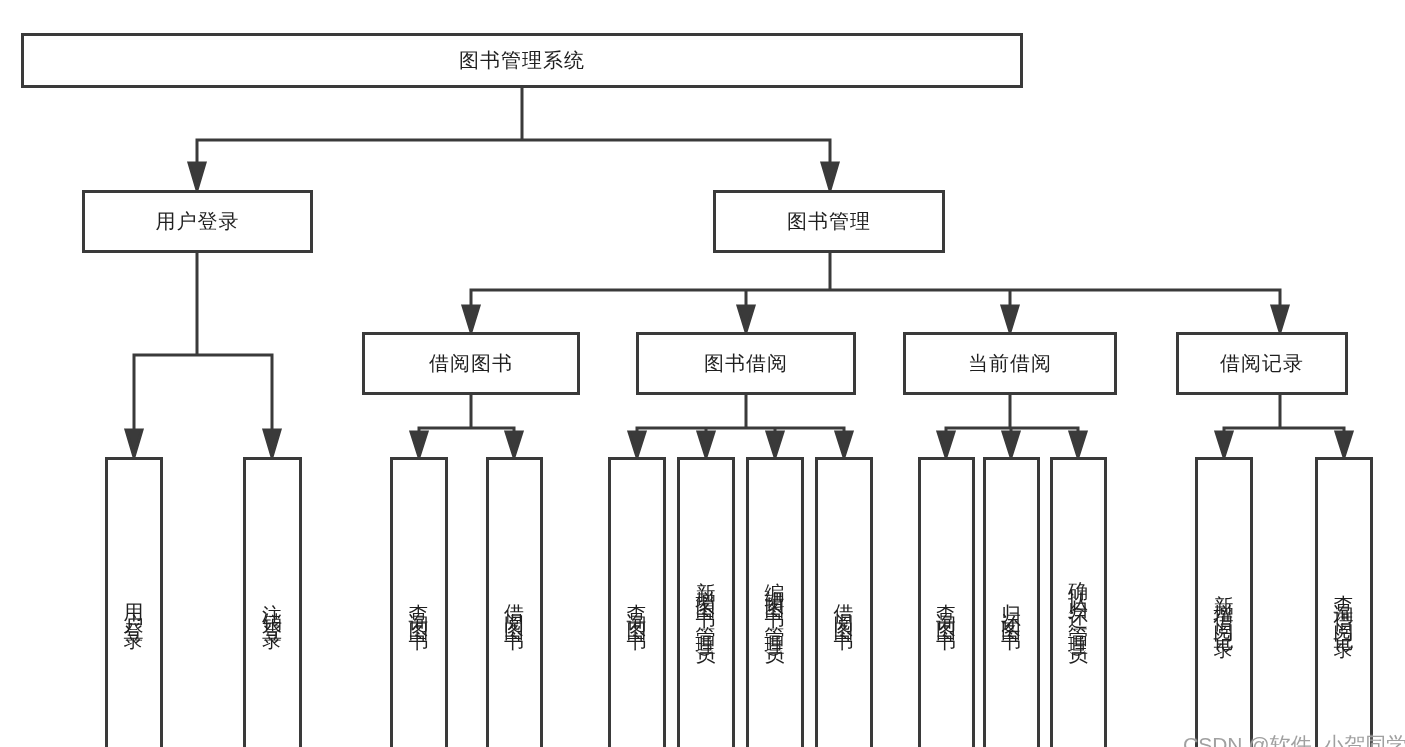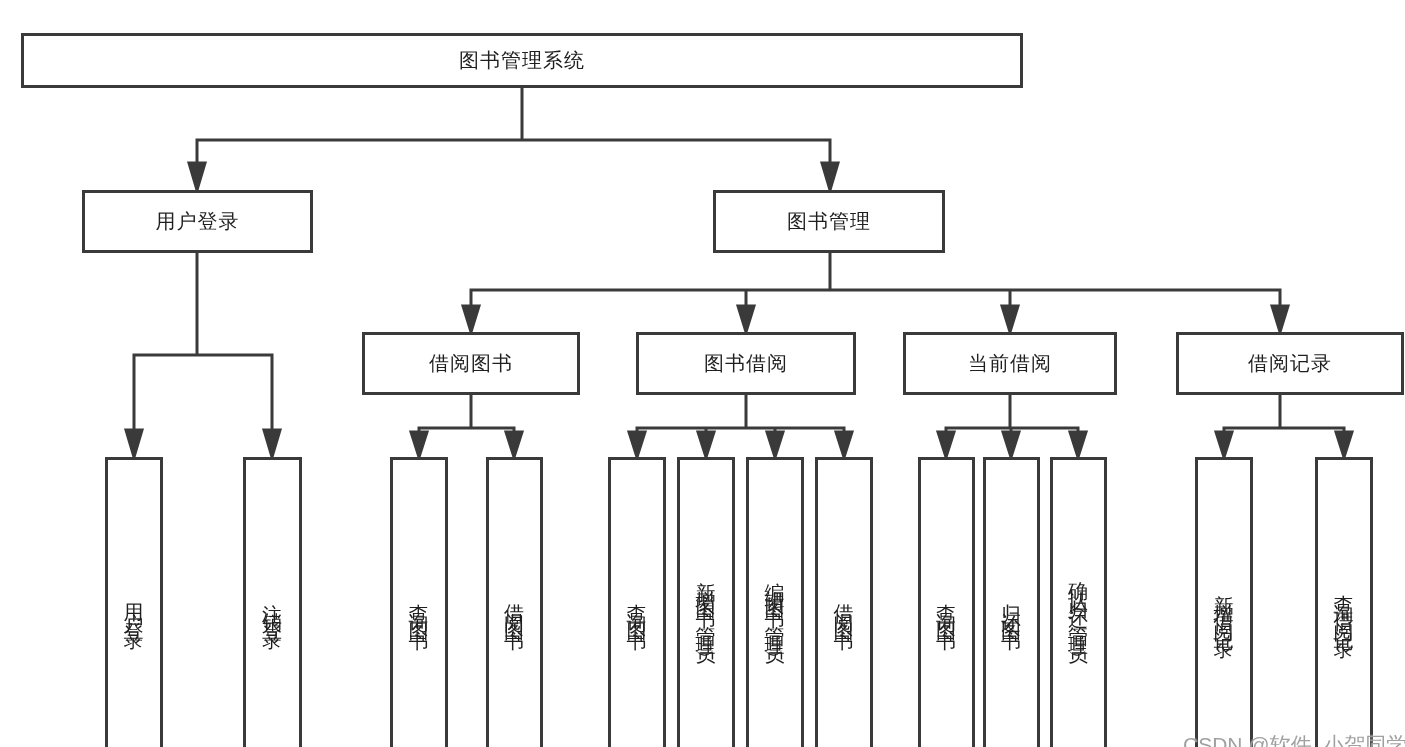--- a/index.html
+++ b/index.html
@@ -120,21 +120,21 @@
 
   <div class="node hbox" style="left:362px;top:312px;width:218px;height:63px">
     <span>借阅图书</span>
   </div>
   <div class="node hbox" style="left:903px;top:312px;width:214px;height:63px">
     <span>当前借阅</span>
   </div>
   <div class="node hbox" style="left:636px;top:312px;width:220px;height:63px">
     <span>图书借阅</span>
   </div>
-  <div class="node hbox" style="left:1176px;top:312px;width:228px;height:63px">
+  <div class="node hbox" style="left:1176px;top:312px;width:172px;height:63px">
     <span>借阅记录</span>
   </div>
 
   <div class="node vbox" style="left:105px;top:437px;width:58px;height:298px">
     <span class="vtext">用户登录</span>
   </div>
   <div class="node vbox" style="left:243px;top:437px;width:59px;height:298px">
     <span class="vtext">注销登录</span>
   </div>
 

